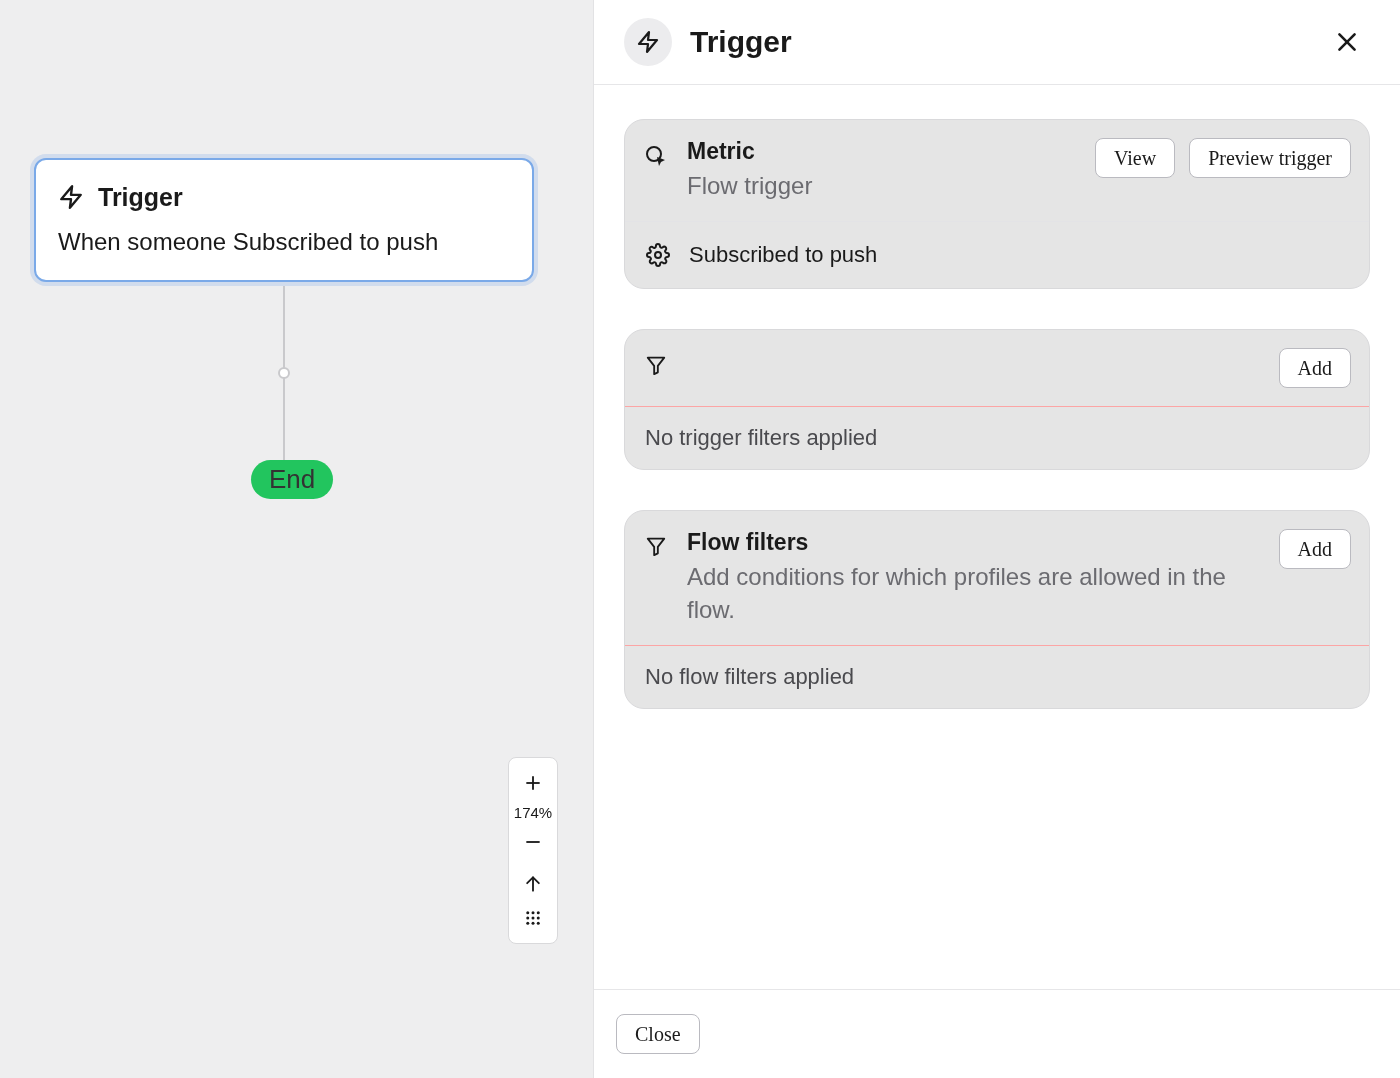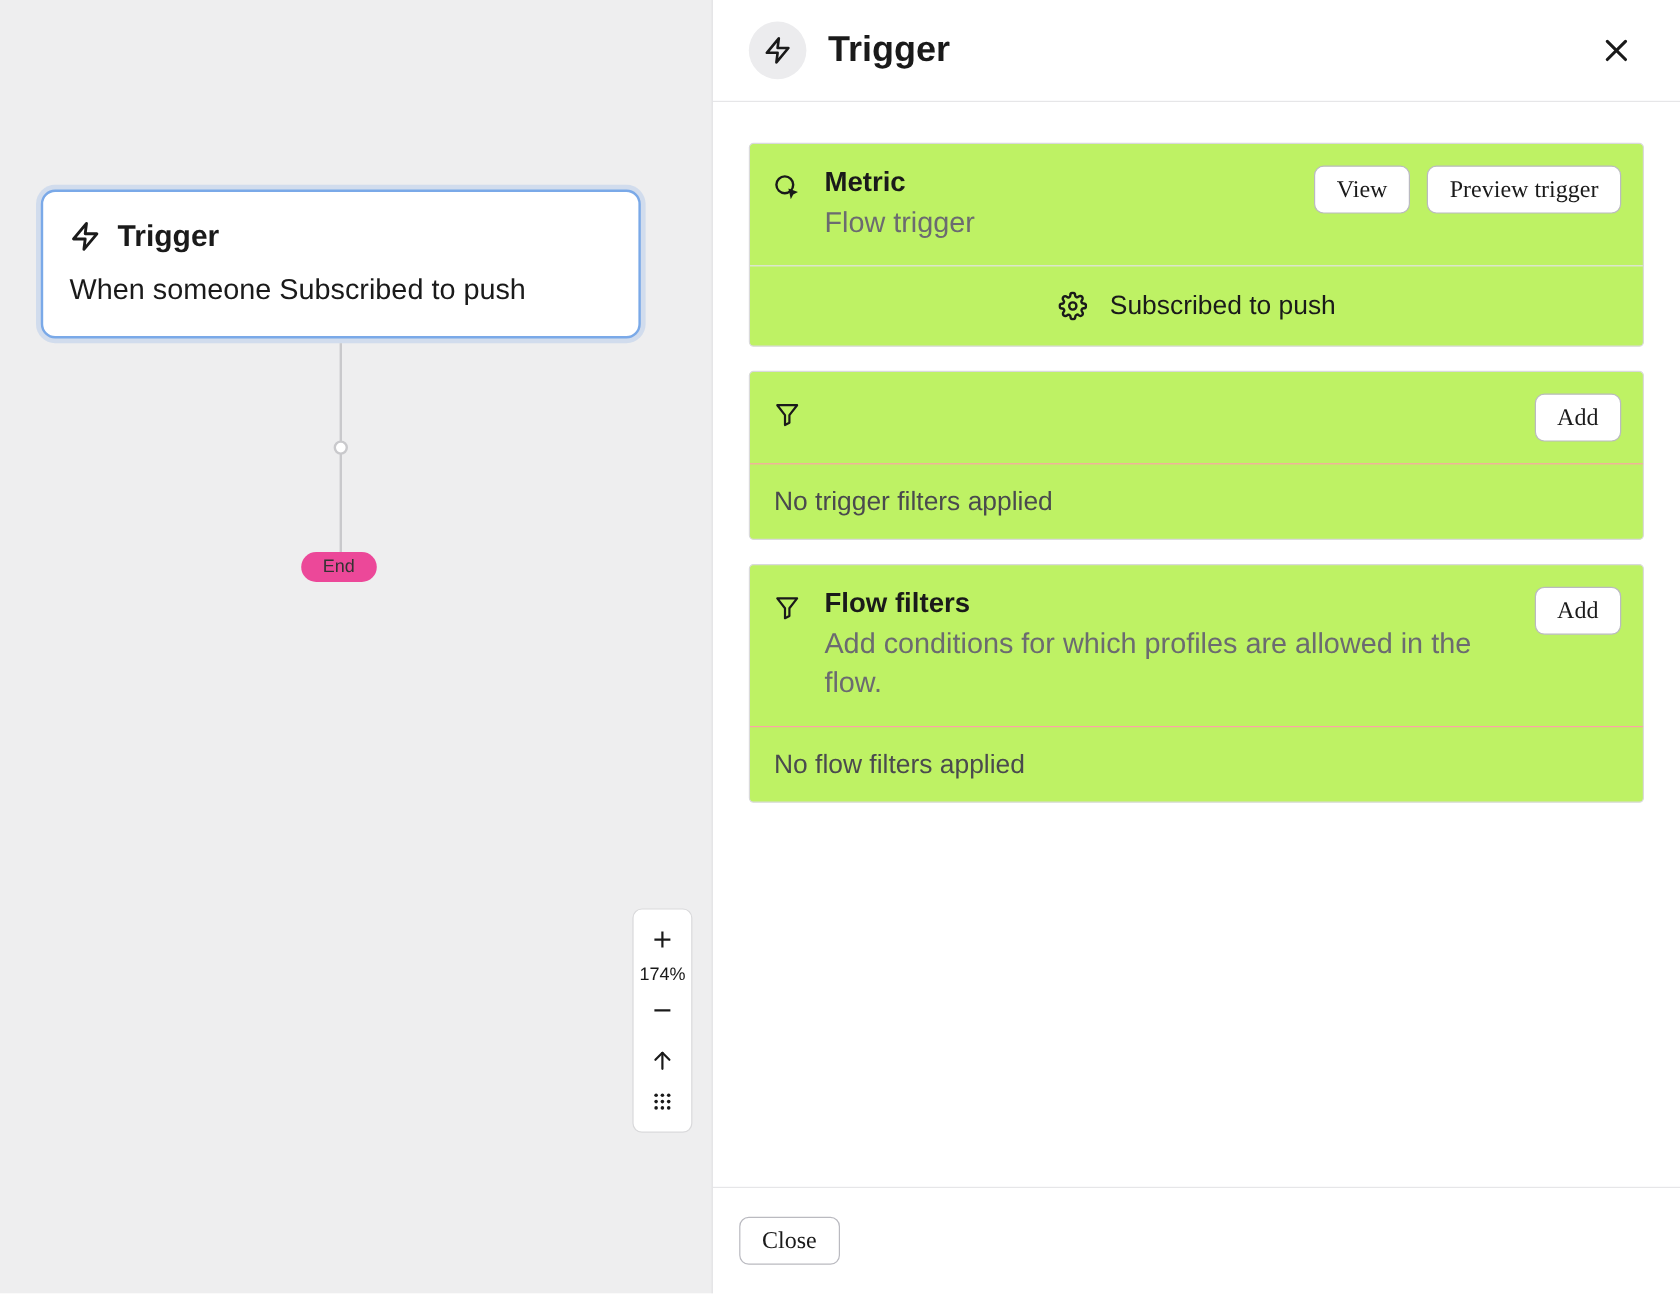--- a/index.html
+++ b/index.html
@@ -69,30 +69,30 @@
       background: #fff;
       border: 2px solid #c9c9cc;
       border-radius: 50%;
     }
 
     .end-pill {
       position: absolute;
       top: 460px;
       left: 251px;
       padding: 4px 18px;
-      background: #ec4899;
+      background: #22c55e;
       border-radius: 999px;
-      font-size: 15px;
+      font-size: 26px;
       color: #333;
     }
 
     
     .zoom-controls {
       position: absolute;
-      right: 16px;
+      right: 35px;
       bottom: 134px;
       width: 50px;
       background: #fff;
       border: 1px solid #d9d9db;
       border-radius: 8px;
       display: flex;
       flex-direction: column;
       align-items: center;
       padding: 8px 0;
     }
@@ -154,23 +154,23 @@
     }
 
     .panel-body {
       flex: 1;
       overflow-y: auto;
       padding: 34px 30px 20px 30px;
     }
 
     .card {
       border: 1px solid #d9d9db;
-      border-radius: 4px;
-      margin-bottom: 20px;
-      background: #bef264;
+      border-radius: 20px;
+      margin-bottom: 40px;
+      background: #e5e5e5;
     }
     .card-head {
       display: flex;
       align-items: flex-start;
       padding: 18px 18px 18px 18px;
       gap: 18px;
     }
     .card-icon {
       width: 26px;
       flex: 0 0 26px;
@@ -212,21 +212,20 @@
     }
 
     .card-row {
       border-top: 1px solid #e3e3e6;
       padding: 20px 20px 20px 20px;
       display: flex;
       align-items: center;
       gap: 18px;
       font-size: 22px;
       color: #1a1a1a;
-      justify-content: center;
     }
     .card-row .row-icon {
       width: 26px;
       flex: 0 0 26px;
       display: flex;
       justify-content: center;
     }
 
     .card-status {
       border-top: 1px solid #fca5a5;

